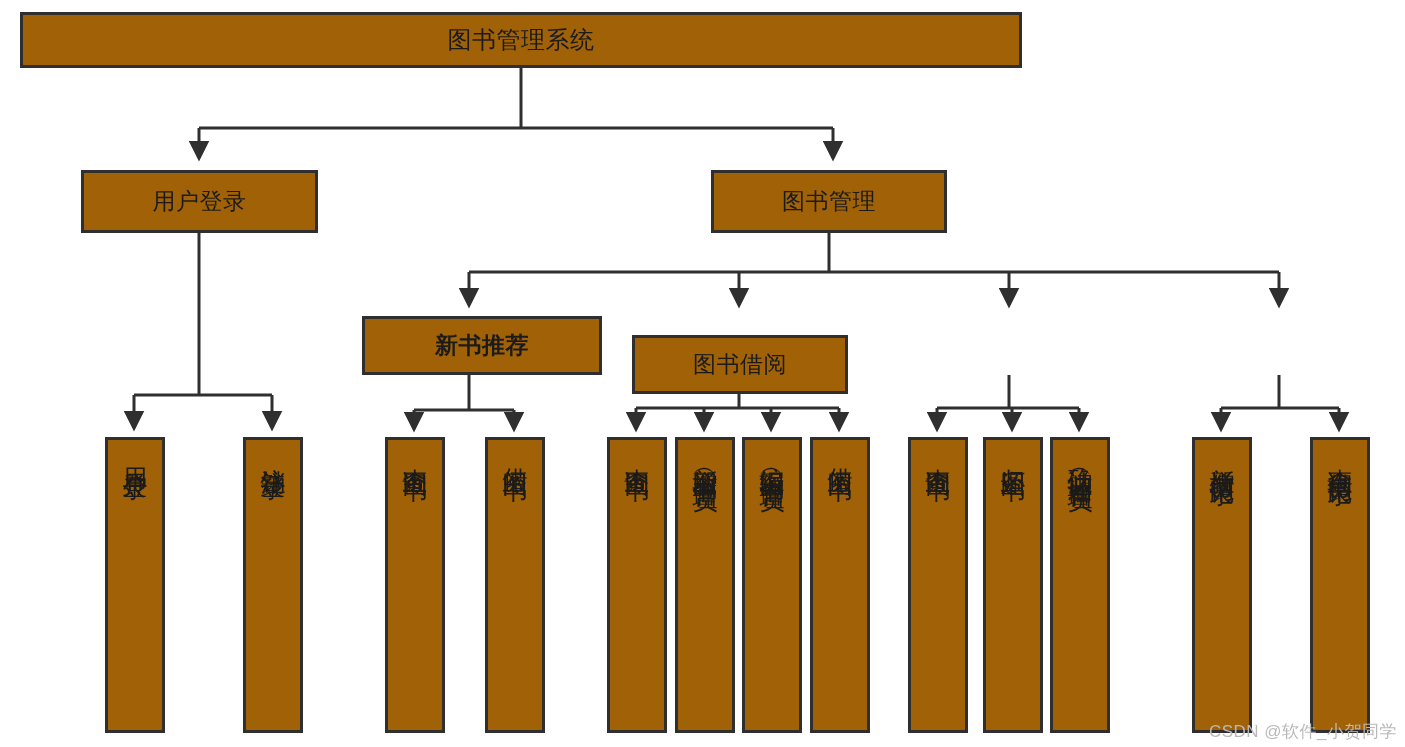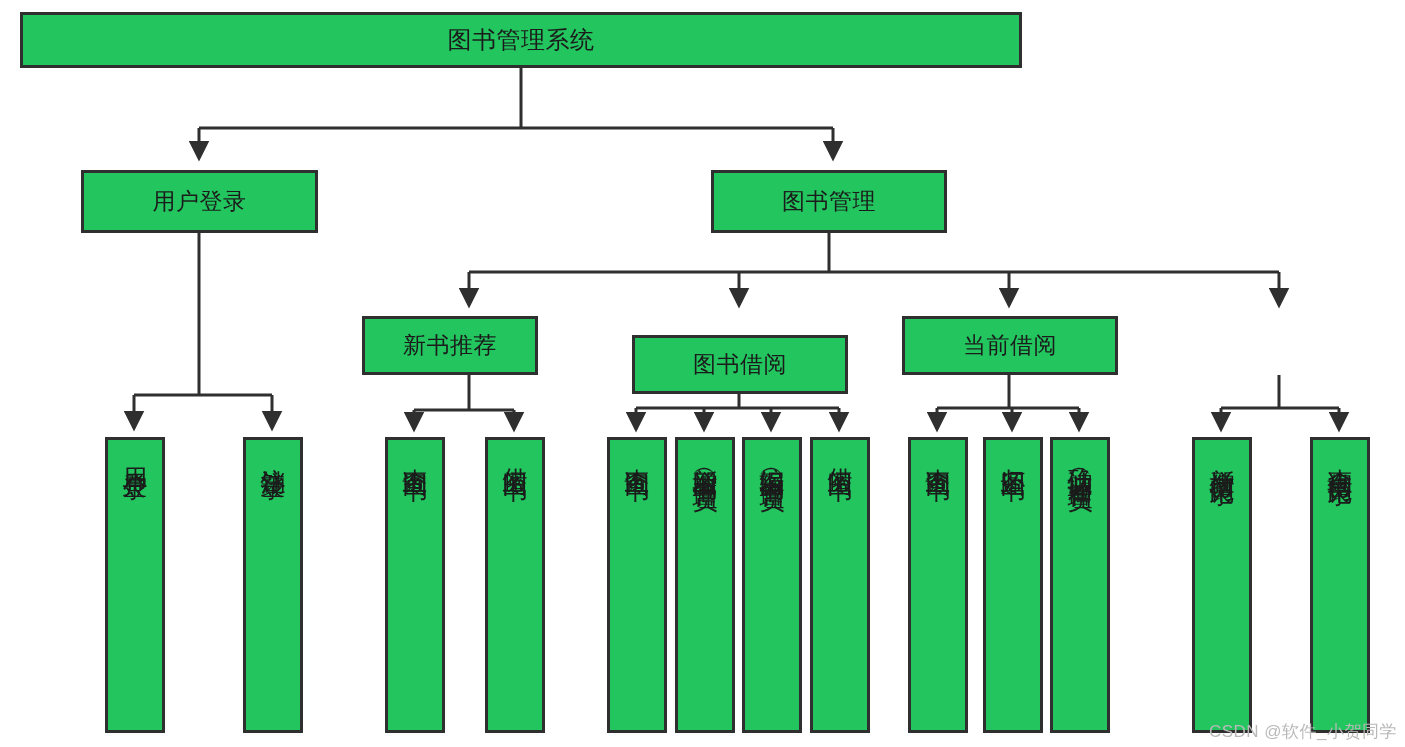--- a/index.html
+++ b/index.html
@@ -23,21 +23,21 @@
     left: 0;
     top: 0;
     width: 1405px;
     height: 747px;
     pointer-events: none;
   }
   .node {
     position: absolute;
     box-sizing: border-box;
     border: 3px solid #2f2f2f;
-    background: #22c55e;
+    background: #a16207;
     display: flex;
     align-items: center;
     justify-content: center;
     color: #1b1b1b;
     z-index: 2;
   }
   .node .lbl {
     display: block;
     text-align: center;
     line-height: 1.18;
@@ -137,29 +137,26 @@
     <span class="lbl">图书管理系统</span>
   </div>
 
   <div class="node h" style="left:81px; top:170px; width:237px; height:63px;">
     <span class="lbl">用户登录</span>
   </div>
   <div class="node h" style="left:711px; top:170px; width:236px; height:63px;font-family:Liberation Serif, serif;">
     <span class="lbl">图书管理</span>
   </div>
 
-  <div class="node h" style="left:362px; top:316px; width:176px; height:59px;">
+  <div class="node h" style="left:362px; top:316px; width:240px; height:59px;font-weight:bold;">
     <span class="lbl">新书推荐</span>
   </div>
   <div class="node h" style="left:632px; top:316px; width:216px; height:59px;margin-top:19px;">
     <span class="lbl">图书借阅</span>
   </div>
-  <div class="node h" style="left:902px; top:316px; width:216px; height:59px;">
-    <span class="lbl">当前借阅</span>
-  </div>
 
   <div class="node v" style="left:105px; top:437px; width:60px; height:296px;">
     <span class="lbl">用户登录</span>
   </div>
   <div class="node v" style="left:243px; top:437px; width:60px; height:296px;">
     <span class="lbl">注销登录</span>
   </div>
 
   <div class="node v" style="left:385px; top:437px; width:60px; height:296px;">
     <span class="lbl">查询图书</span>

